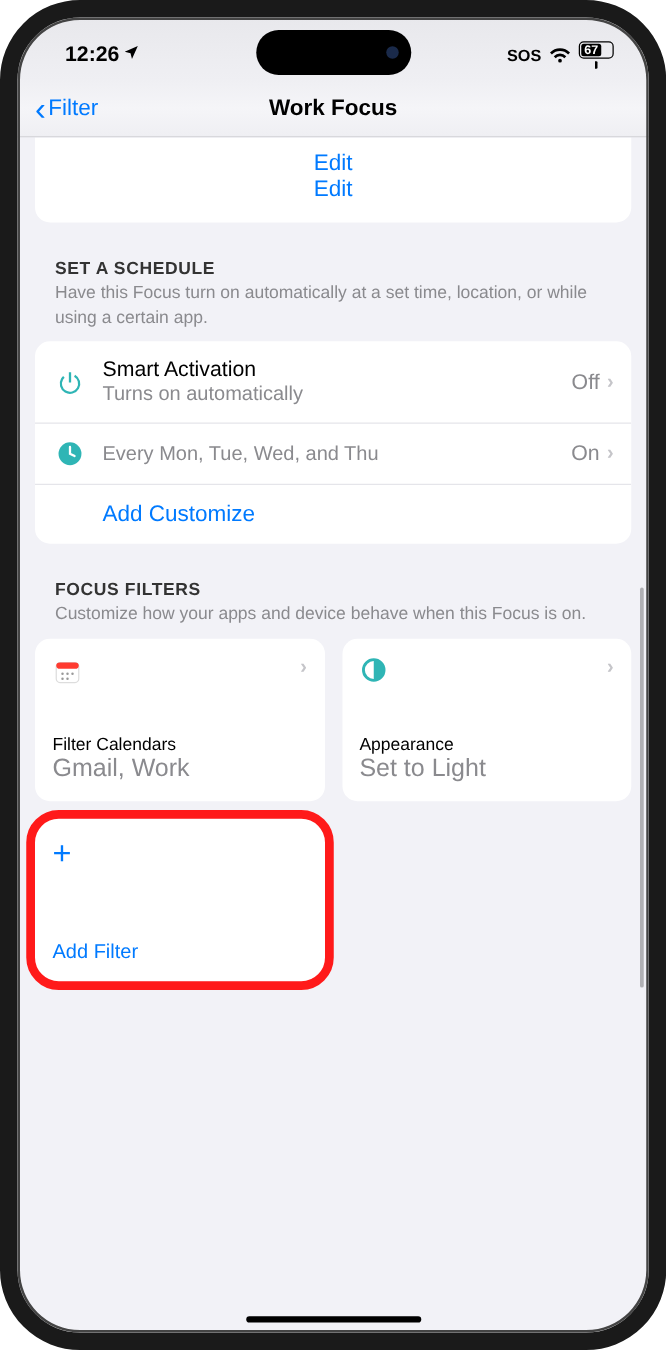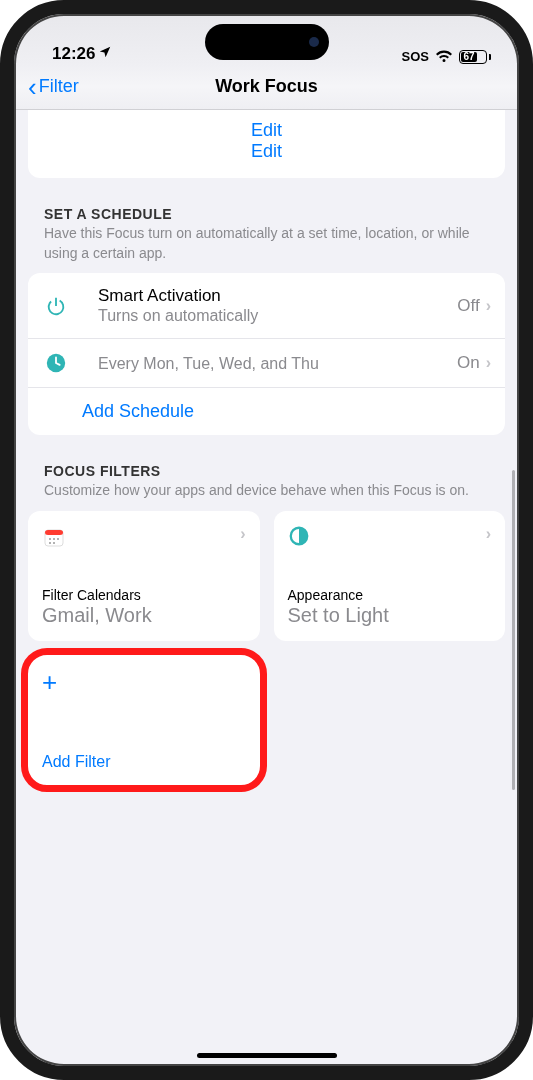--- a/index.html
+++ b/index.html
@@ -3,25 +3,25 @@
 <meta charset="utf-8">
 <style>
   * { box-sizing: border-box; margin: 0; padding: 0; font-family: -apple-system, "Helvetica Neue", Arial, sans-serif; }
   body { width: 533px; height: 1080px; background: #fff; position: relative; overflow: hidden; }
   .phone-frame { position: absolute; inset: 0; border: 14px solid #1a1a1a; border-radius: 64px; box-shadow: inset 0 0 0 2px #444; pointer-events: none; z-index: 100; }
   .dynamic-island { position: absolute; top: 24px; left: 50%; transform: translateX(-50%); width: 124px; height: 36px; background: #000; border-radius: 20px; z-index: 101; }
   .dynamic-island::after { content:""; position:absolute; right:10px; top:50%; transform:translateY(-50%); width:10px; height:10px; background:#1a2a4a; border-radius:50%; }
 
   .screen { position: absolute; inset: 14px; border-radius: 50px; overflow: hidden; background: #f2f2f7; }
 
-  .status-bar { height: 50px; display:flex; align-items:flex-end; justify-content:space-between; padding: 10px 28px 0 38px; font-size: 17px; font-weight: 600; background: linear-gradient(#e8e8ec,#efeff3); }
+  .status-bar { height: 50px; display:flex; align-items:center; justify-content:space-between; padding: 10px 28px 0 38px; font-size: 17px; font-weight: 600; background: linear-gradient(#e8e8ec,#efeff3); }
   .status-right { display:flex; align-items:center; gap:6px; font-size:15px; }
   .wifi-icon { width:18px; height:13px; position:relative; }
   .wifi-icon svg { display:block; }
-  .battery { display:flex; align-items:center; gap:2px; }
+  .battery { display:flex; align-items:center; gap:2px;flex-direction:column; }
   .battery-body { width:28px; height:14px; border:1.5px solid #000; border-radius:4px; position:relative; padding:1px; }
   .battery-fill { height:100%; width:67%; background:#000; border-radius:2px; display:flex; align-items:center; justify-content:center; color:#fff; font-size:10px; font-weight:700; }
   .battery-tip { width:2px; height:6px; background:#000; border-radius:0 1px 1px 0; }
 
   .nav-bar { height: 46px; background: linear-gradient(#efeff3,#f5f5f8,#efeff3); border-bottom:1px solid #d0d0d4; display:flex; align-items:center; padding:0 14px; position:relative; }
   .back { display:flex; align-items:center; color:#007aff; font-size:18px; gap:2px; }
   .chev { font-size:26px; font-weight:400; line-height:1; }
   .nav-title { position:absolute; left:50%; transform:translateX(-50%); font-size:18px; font-weight:600; }
 
   .content { position:absolute; top:96px; bottom:0; left:0; right:0; overflow:hidden; background:#f2f2f7; padding:0 14px; }
@@ -30,21 +30,21 @@
   .edit-card .half { flex:1; text-align:center; color:#007aff; font-size:18px; }
 
   .section-header { padding: 0 16px 10px; }
   .section-title { font-size:14px; font-weight:600; color:#333; letter-spacing:0.5px; }
   .section-desc { font-size:14px; color:#8a8a8e; line-height:1.4; margin-top:2px; }
 
   .list-card { background:#fff; border-radius:12px; overflow:hidden; margin-bottom:28px; }
   .row { display:flex; align-items:center; padding:13px 14px; border-bottom:1px solid #e5e5ea; }
   .row:last-child { border-bottom:none; }
   .row-icon { width:28px; display:flex; justify-content:center; align-items:center; margin-right:12px; }
-  .row-body { flex:1; min-width:0;margin-left:16px; }
+  .row-body { flex:1; min-width:0; }
   .row-title { font-size:17px; color:#000; }
   .row-sub { font-size:16px; color:#8a8a8e; margin-top:1px; }
   .row-value { font-size:17px; color:#8a8a8e; margin-right:6px; }
   .row-chev { color:#c5c5c9; font-size:16px; font-weight:600; }
 
   .tiles { display:flex; gap:14px; flex-wrap:wrap; margin-bottom:20px; }
   .tile { background:#fff; border-radius:12px; padding:14px; width:calc(50% - 7px); height:130px; display:flex; flex-direction:column; position:relative; }
   .tile-top { display:flex; justify-content:space-between; align-items:flex-start; }
   .tile-icon { width:24px; height:24px; }
   .tile-chev { color:#c5c5c9; font-size:16px; font-weight:600; }
@@ -137,21 +137,21 @@
               <path d="M12 6 L12 12 L16 14" stroke="#fff" stroke-width="2" fill="none" stroke-linecap="round"></path>
             </svg>
         </div>
         <div class="row-body">
           <div class="row-sub">Every Mon, Tue, Wed, and Thu</div>
         </div>
         <div class="row-value">On</div>
         <div class="row-chev">›</div>
       </div>
       <div class="row" style="padding-left:54px;">
-        <span style="color:#007aff;font-size:18px;">Add Schedule</span>
+        <span style="color:#007aff;font-size:18px;">Add Customize</span>
       </div>
     </div>
 
     <div class="section-header">
       <div class="section-title">FOCUS FILTERS</div>
       <div class="section-desc">Customize how your apps and device behave when this Focus is on.</div>
     </div>
 
     <div class="tiles">
       <div class="tile">

